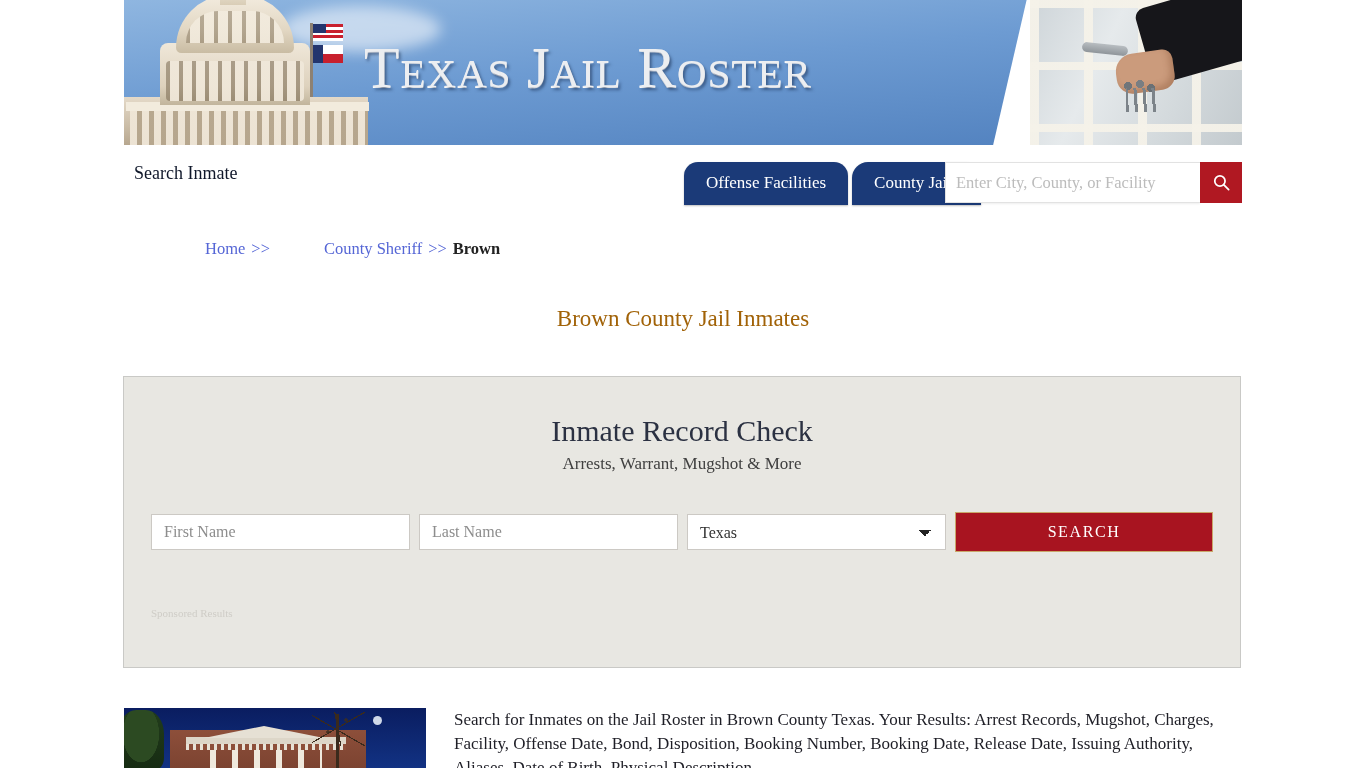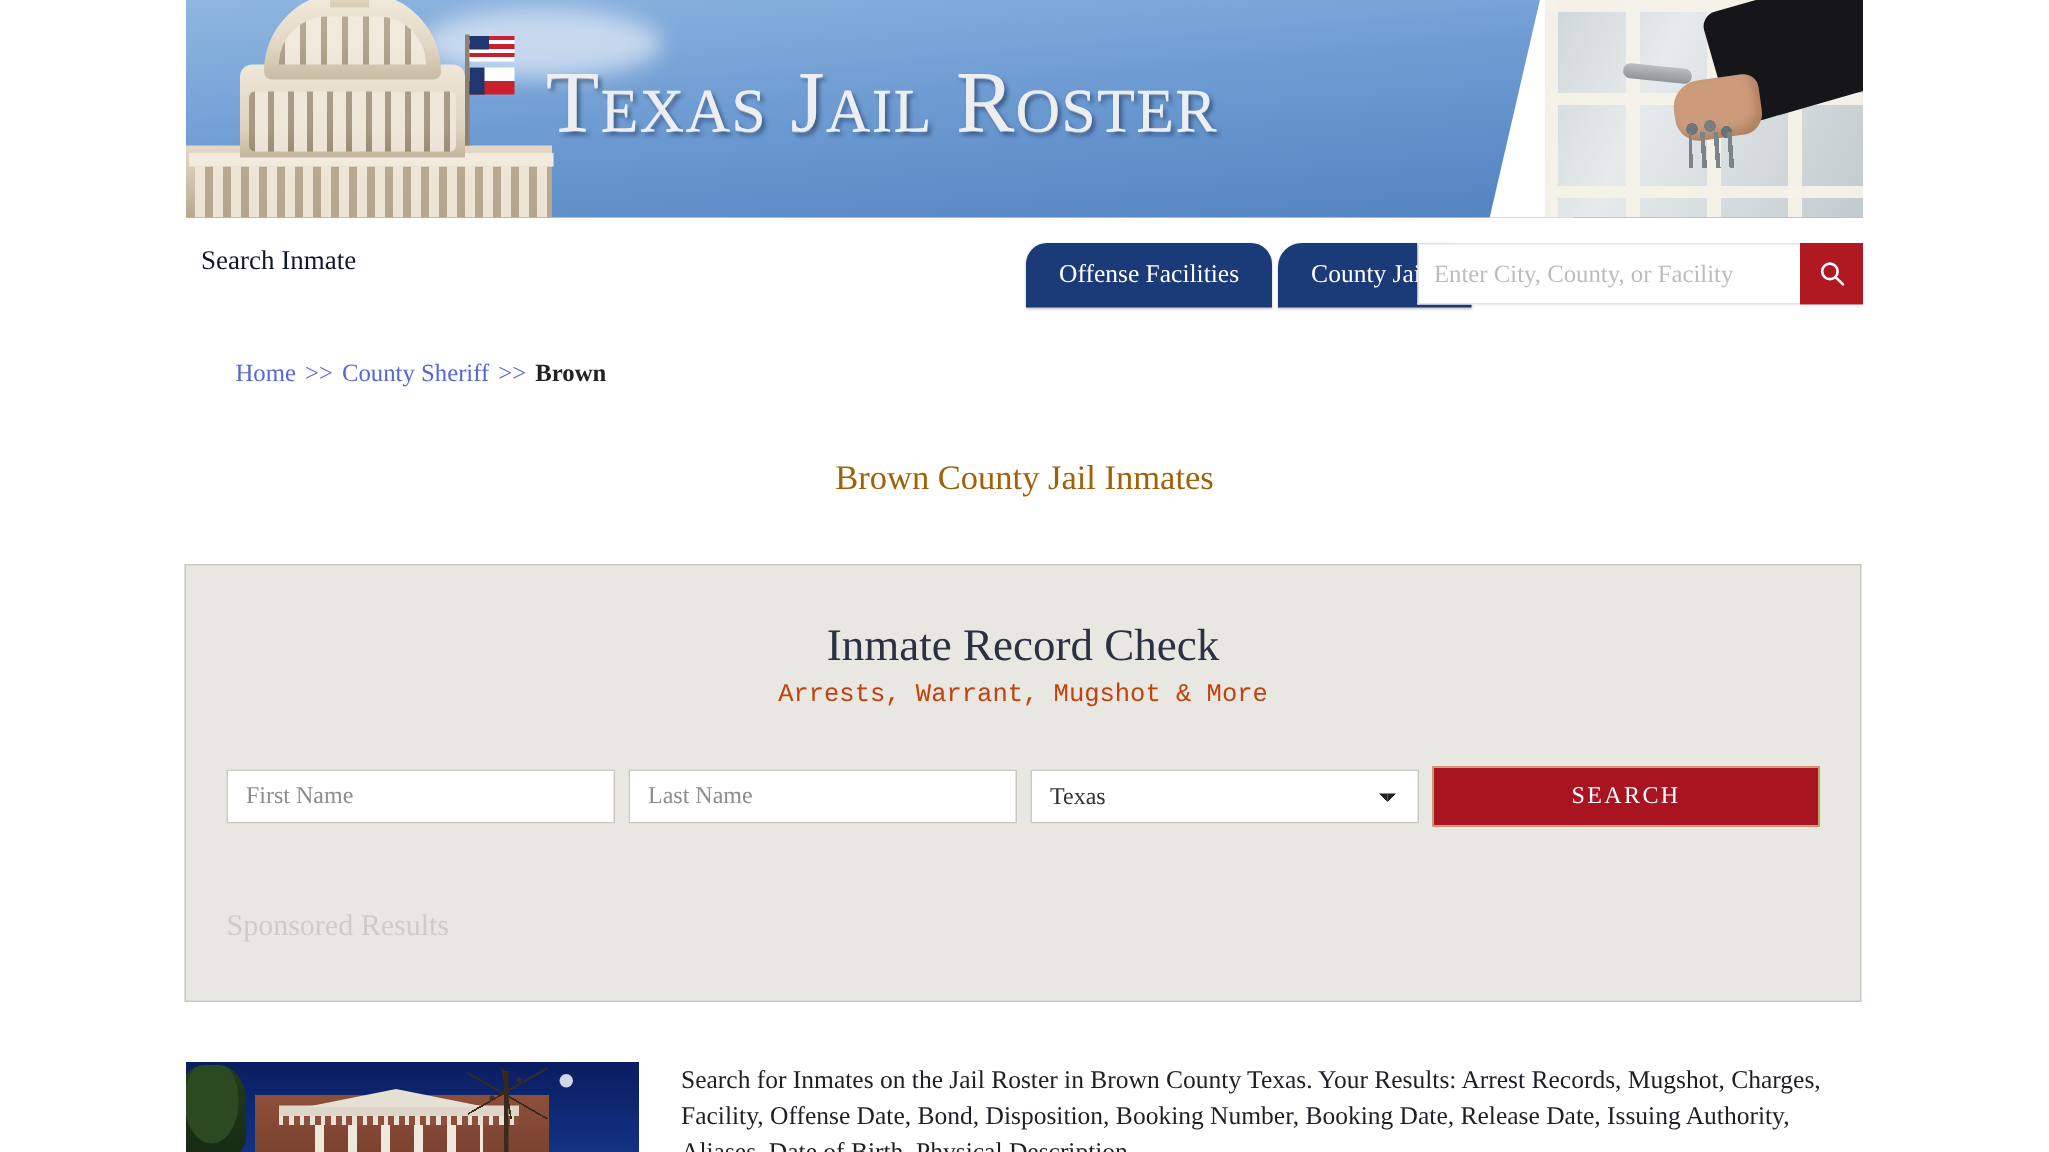--- a/index.html
+++ b/index.html
@@ -289,20 +289,21 @@
   
   .breadcrumb {
     position: absolute;
     left: 157px; top: 239px;
     font-size: 16.5px;
     color: #333;
   }
   .breadcrumb a {
     color: #5566d6;
     text-decoration: none;
+    margin-left: 48px;
   }
   .breadcrumb .sep {
     color: #5566d6;
     margin: 0 6px;
   }
   .breadcrumb .current {
     color: #222;
     font-weight: bold;
   }
 
@@ -328,23 +329,22 @@
   }
   .ad-title {
     text-align: center;
     font-size: 30px;
     color: #2b3142;
     margin-top: 37px;
   }
   .ad-sub {
     text-align: center;
     font-size: 17px;
-    color: #c2410c;
+    color: #404040;
     margin-top: 6px;
-    font-family: Liberation Mono, monospace;
   }
   .ad-form {
     display: flex;
     align-items: center;
     margin: 38px 27px 0 27px;
   }
   .fld {
     height: 36px;
     background: #fff;
     border: 1px solid #ccc9c4;
@@ -373,21 +373,21 @@
     background: #a81420;
     border: 1px solid #c9a86a;
     color: #ffffff;
     font-family: "Liberation Serif","DejaVu Serif",serif;
     font-size: 16px;
     letter-spacing: 1.6px;
     cursor: pointer;
   }
   .sponsored {
     margin: 55px 0 0 27px;
-    font-size: 20px;
+    font-size: 11px;
     color: #cfcdc7;
   }
 
   
   .bottom {
     position: absolute;
     left: 124px; top: 708px;
     width: 1118px;
     display: flex;
   }

